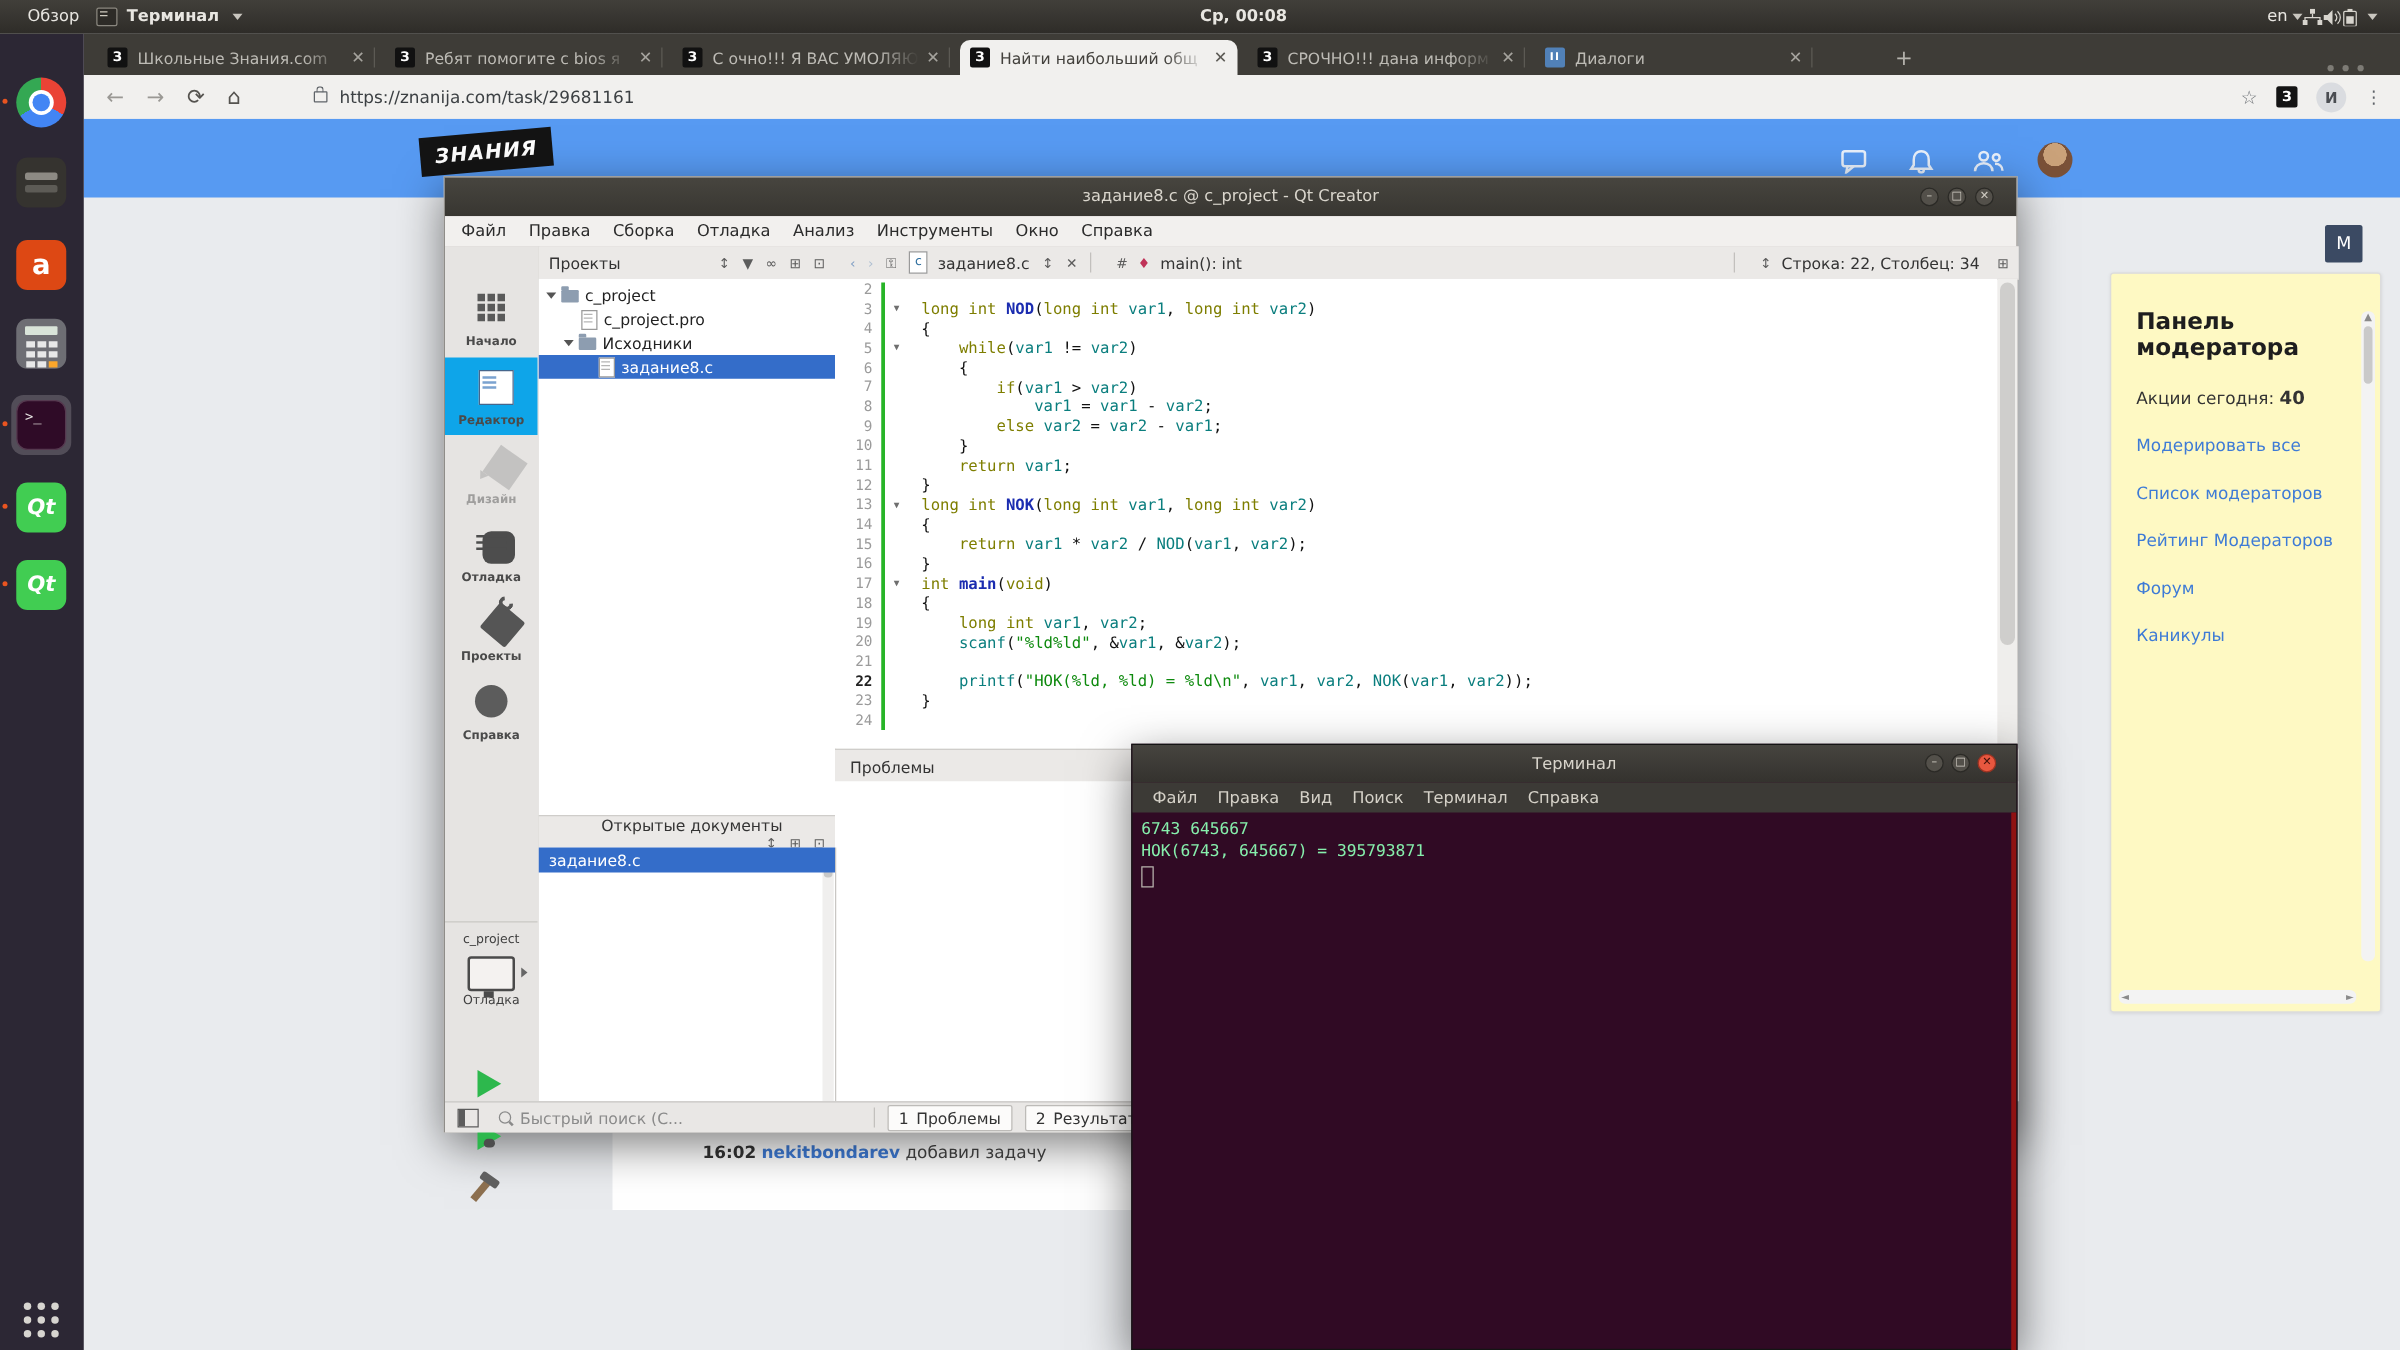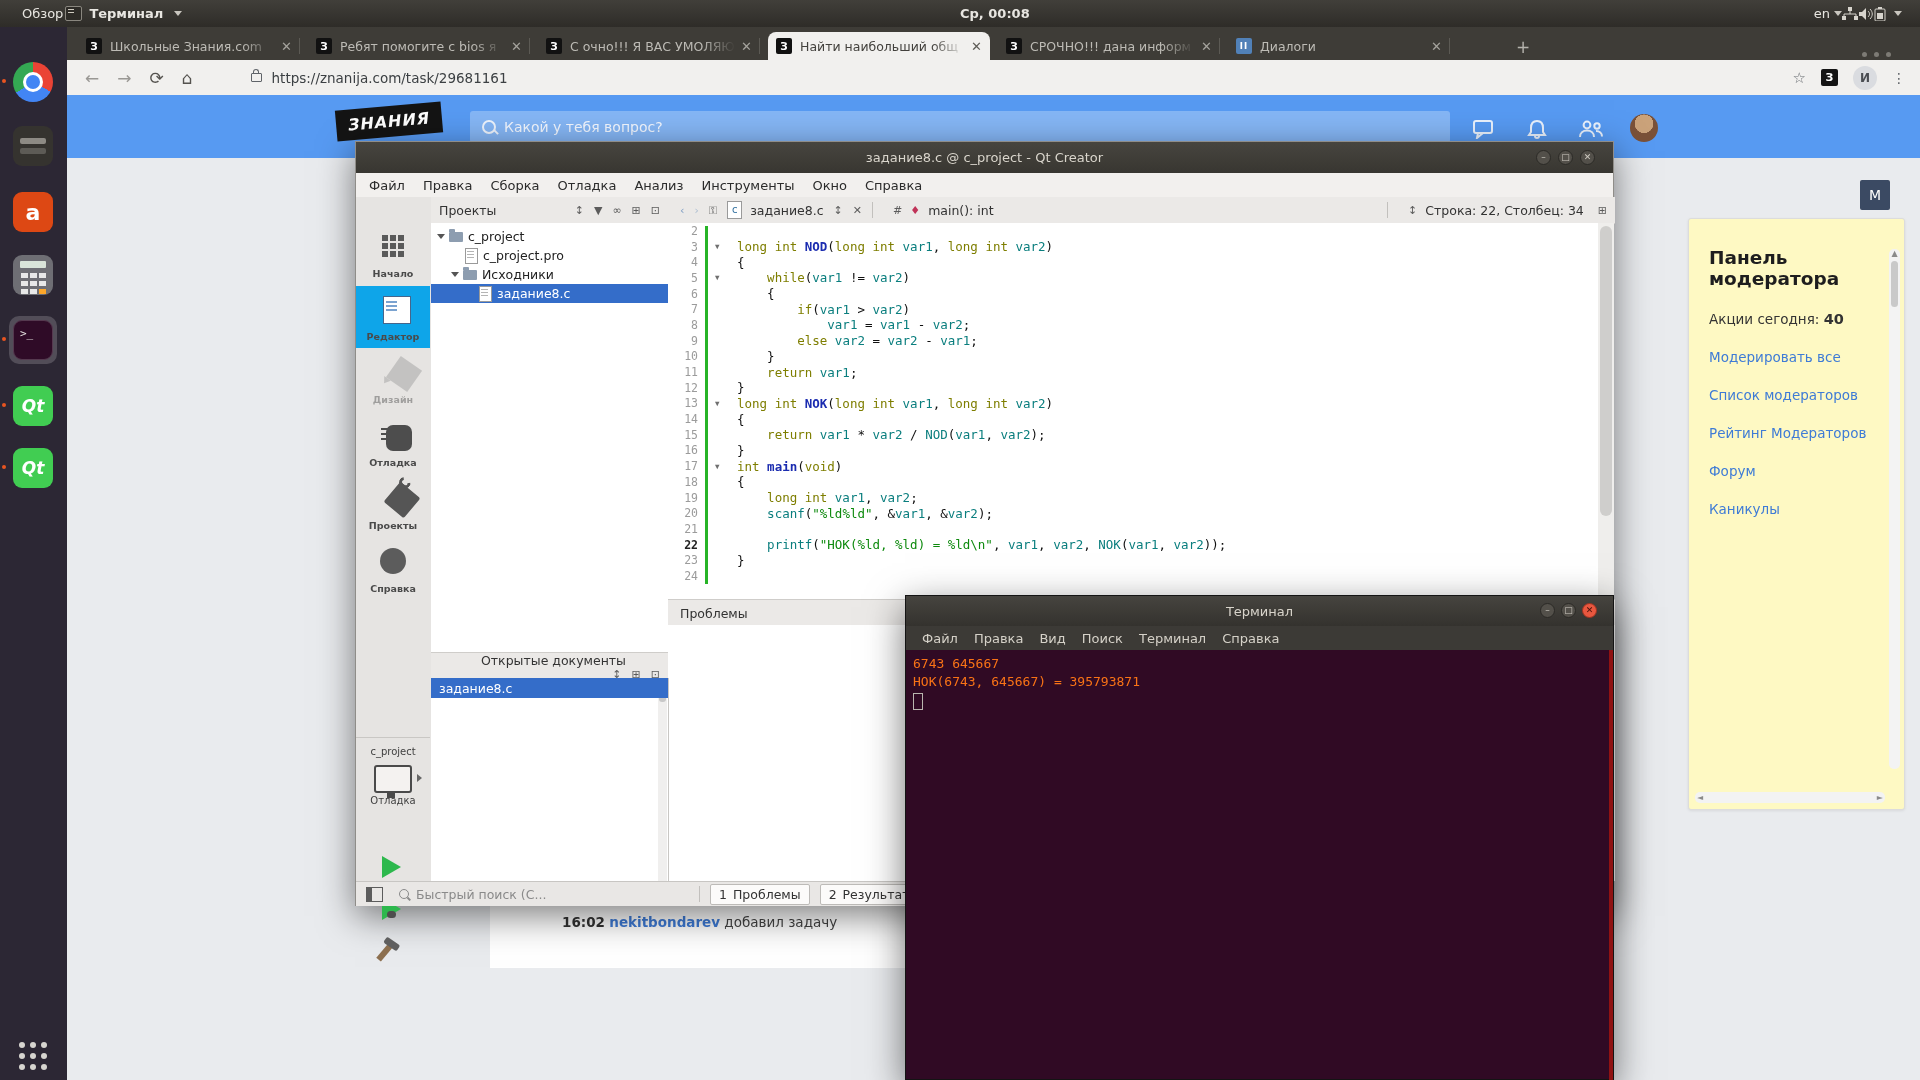--- a/index.html
+++ b/index.html
@@ -2,21 +2,21 @@
 <html><head>
 <meta charset="utf-8">
 <style>
   html,body{margin:0;padding:0;background:#111;}
   #screen{position:relative;width:1920px;height:1080px;overflow:hidden;
           font-family:"DejaVu Sans","Liberation Sans",sans-serif;background:#e9ebee;}
   .abs{position:absolute;}
   
   #topbar{left:0;top:0;width:1920px;height:27px;background:linear-gradient(#413f3a,#2e2c28);color:#e8e6e1;
           display:flex;align-items:center;font-size:13px;z-index:60;}
-  #topbar .tb-left{display:flex;align-items:center;gap:2px;margin-left:22px;}
+  #topbar .tb-left{display:flex;align-items:center;gap:14px;margin-left:22px;}
   .tb-appicon{width:15px;height:13px;background:#2d2b27;border:1px solid #8a877f;border-radius:2px;position:relative;}
   .tb-appicon:before{content:"";position:absolute;left:2px;top:2px;width:6px;height:1px;background:#cfcbc0;box-shadow:0 3px 0 #cfcbc0;}
   .caret{display:inline-block;width:0;height:0;border-left:4px solid transparent;border-right:4px solid transparent;border-top:5px solid #c9c6bf;margin-left:4px;}
   #tb-clock{position:absolute;left:960px;top:0;height:27px;display:flex;align-items:center;font-weight:bold;}
   #tb-right{position:absolute;right:18px;top:0;height:27px;display:flex;align-items:center;gap:0;}
   .tb-ico{width:16px;height:14px;position:relative;}
   
   #dock{left:0;top:27px;width:67px;height:1053px;background:rgba(35,30,44,0.96);z-index:55;}
   .dock-item{position:absolute;left:9px;width:48px;height:48px;border-radius:10px;display:flex;align-items:center;justify-content:center;}
   .dock-item.active{background:rgba(255,255,255,0.18);}
@@ -174,21 +174,21 @@
   
   #term{left:905px;top:595px;width:709px;height:485px;background:#300a24;border:1px solid #141414;box-sizing:border-box;
         box-shadow:0 12px 36px rgba(0,0,0,0.55);z-index:20;}
   #term-title{position:absolute;left:0;top:0;width:100%;height:30px;background:linear-gradient(#46443f,#34322e);
               color:#d8d4cb;font-size:13px;display:flex;align-items:center;justify-content:center;}
   #term-menus{position:absolute;left:0;top:30px;width:100%;height:24px;background:#3c3a36;display:flex;align-items:center;
               font-size:13px;color:#d5d1c8;}
   #term-menus span{padding:0 8px;}
   #term-menus span:first-child{margin-left:8px;}
   #term-body{position:absolute;left:0;top:54px;width:100%;height:430px;font-family:"DejaVu Sans Mono","Liberation Mono",monospace;
-             font-size:13px;color:#f97316;line-height:18px;padding:5px 0 0 7px;box-sizing:border-box;}
+             font-size:13px;color:#86efac;line-height:18px;padding:5px 0 0 7px;box-sizing:border-box;}
   #term-cursor{width:8px;height:15px;border:1px solid #b9b5ae;margin-top:2px;}
   #term-scroll{position:absolute;right:0;top:54px;width:4px;height:430px;background:#8f1212;}
 </style>
 </head>
 <body>
 
 <div id="screen">
 
   <div id="topbar" class="abs">
     <div class="tb-left">
@@ -313,24 +313,20 @@
     <span id="tb-acts">
       <span class="star">☆</span>
       <span class="ext-z">З</span>
       <span class="avatar-i">И</span>
       <span class="kebab">⋮</span>
     </span>
   </div>
 
   <div id="bluebar" class="abs">
     <span id="zn-logo">ЗНАНИЯ</span>
-    <span id="zn-search">
-      <span class="mag"></span>
-      <span>Какой у тебя вопрос?</span>
-    </span>
     <span class="zn-ic" style="left:1405px;">
       <svg width="24" height="20" viewBox="0 0 24 20">
           <rect x="2" y="2" width="18" height="12" rx="2"></rect>
           <path d="M6 14l-1 5 6-5"></path>
         </svg>
     </span>
     <span class="zn-ic" style="left:1459px;">
       <svg width="22" height="20" viewBox="0 0 22 20">
           <path d="M11 2c-4 0-6 3-6 7v4l-2 3h16l-2-3V9c0-4-2-7-6-7z"></path>
           <path d="M9 17a2 2 0 004 0"></path>

